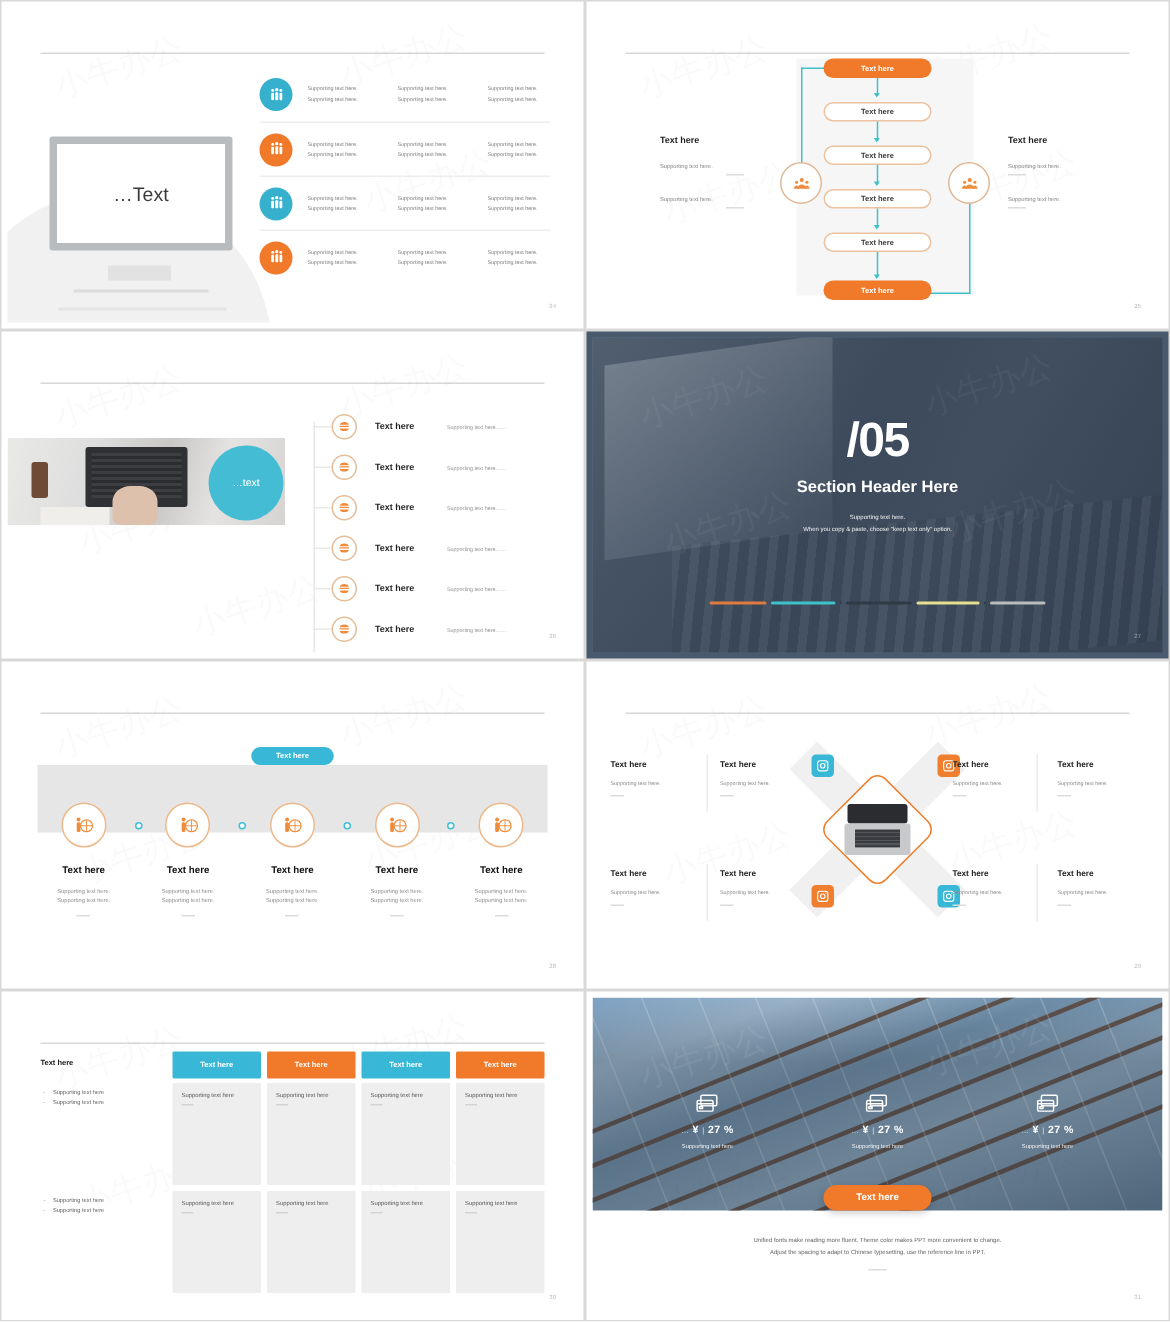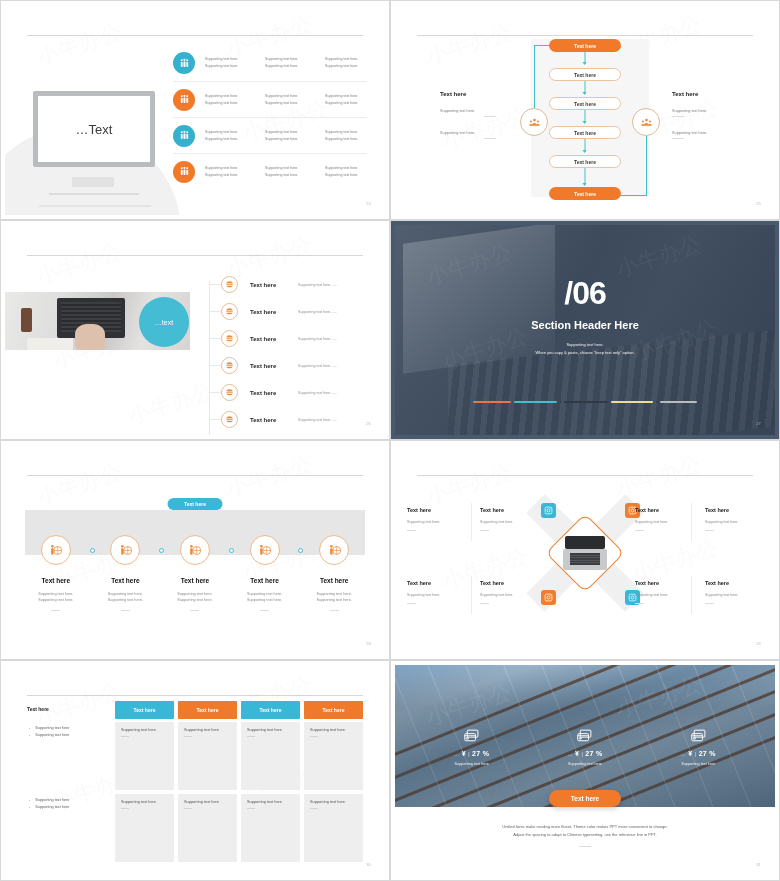--- a/index.html
+++ b/index.html
@@ -623,21 +623,21 @@
     <div class="slide-inner" style="background:transparent;">
       <div class="s4-photo"></div>
       <div class="wm" style="opacity:.25;">
         <span class="w1" style="color:rgba(255,255,255,.18);">小牛办公</span>
         <span class="w2" style="color:rgba(255,255,255,.18);">小牛办公</span>
         <span class="w3" style="color:rgba(255,255,255,.18);">小牛办公</span>
         <span class="w4" style="color:rgba(255,255,255,.18);">小牛办公</span>
       </div>
 
       <div class="s4-mid">
-        <div class="s4-num">/06</div>
+        <div class="s4-num">/05</div>
         <div class="s4-hdr">Section Header Here</div>
         <div class="s4-p1">Supporting text here.</div>
         <div class="s4-p2">When you copy &amp; paste, choose "keep text only" option.</div>
       </div>
 
       <div class="s4-bars">
         <div class="s4-bar" style="background:#e07a3e; width:52px;"></div>
         <div class="s4-bar" style="background:#3fc1c9; width:58px;"></div>
         <div class="s4-dot" style="background:#2f3a46;"></div>
         <div class="s4-bar" style="background:#2f3a46; width:60px;"></div>

